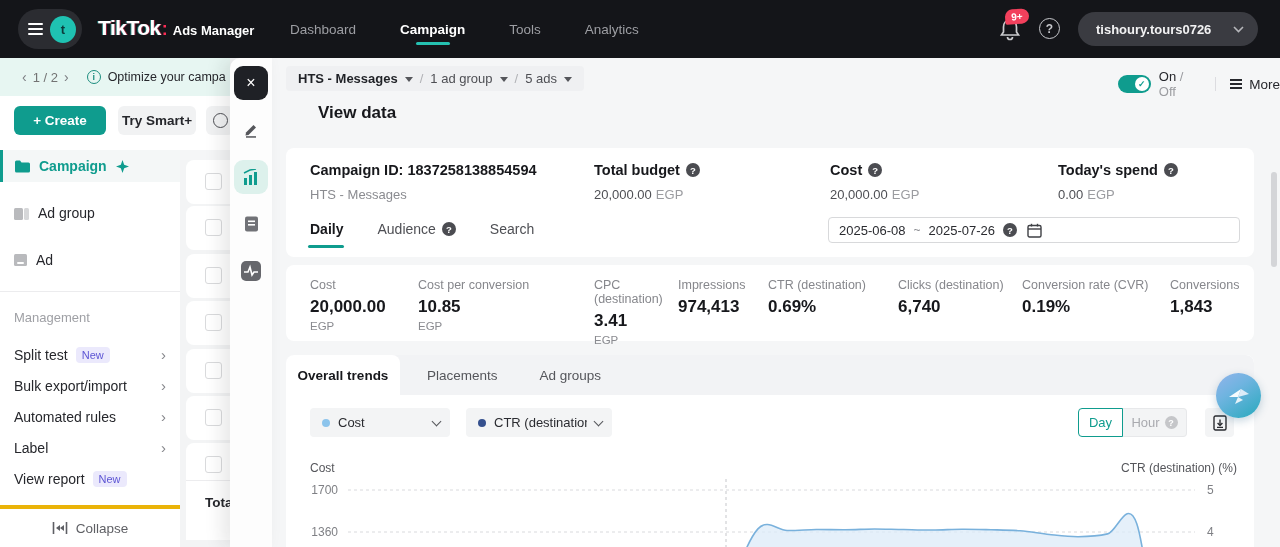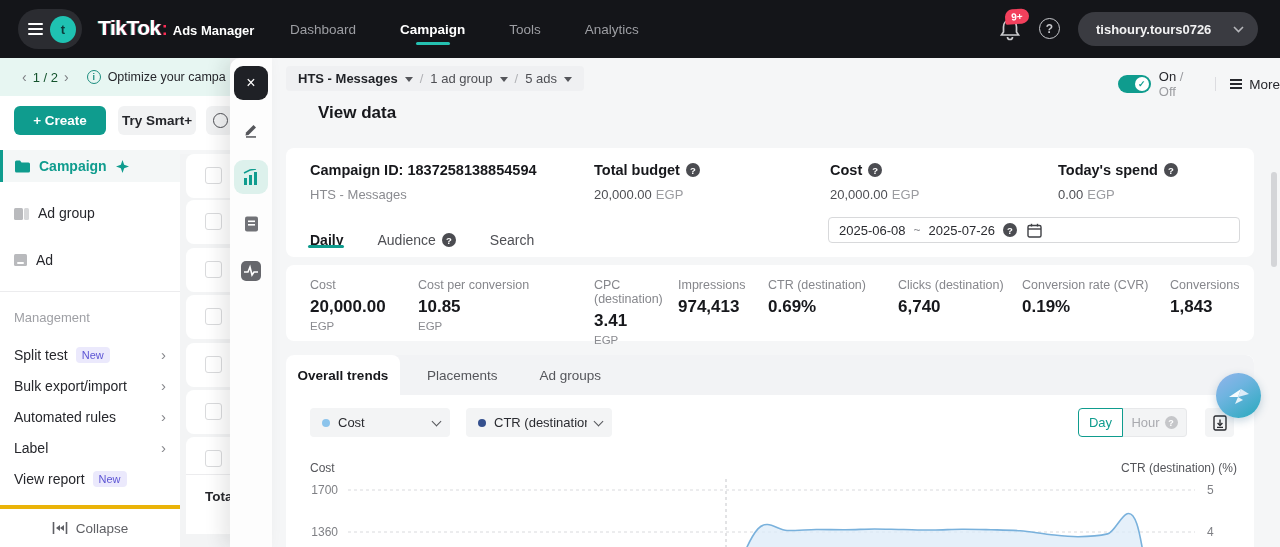--- a/index.html
+++ b/index.html
@@ -23,40 +23,40 @@
   .tn-item.active .tn-underline { position:absolute; left:50%; transform:translateX(-50%); bottom:13px; width:34px; height:3px; border-radius:2px; background:#25c1b1; }
   .bell-wrap { position:absolute; left:999px; top:17px; width:26px; height:26px; cursor:pointer; }
   .badge-9 { position:absolute; left:6px; top:-8px; min-width:24px; height:15px; background:#f2405c; color:#fff; font-size:10px; font-weight:bold; border-radius:8px 8px 8px 2px; display:flex; align-items:center; justify-content:center; padding:0 4px; transform:rotate(-4deg); }
   .help-circle { position:absolute; left:1039px; top:18px; width:21px; height:21px; border:1.6px solid #c7c8cc; border-radius:50%; color:#c7c8cc; font-size:12px; font-weight:bold; display:flex; align-items:center; justify-content:center; cursor:pointer; }
   .account-pill { position:absolute; left:1078px; top:12px; width:180px; height:34px; background:#3a3b41; border-radius:17px; display:flex; align-items:center; justify-content:space-between; padding:0 14px 0 18px; cursor:pointer; }
   .account-pill .acct { color:#f2f2f3; font-size:13px; font-weight:bold; }
   
   .side-banner { position:absolute; left:0; top:58px; width:230px; height:38px; background:#e7f6f2; z-index:2; display:flex; align-items:center; overflow:hidden; }
   .pg-chev { color:#7c7d82; font-size:14px; padding:0 6px; cursor:pointer; }
   .pg-chev:first-child { padding-left:22px; }
-  .pager-text { font-size:13px; color:#14532d; }
+  .pager-text { font-size:13px; color:#737373; }
   .info-i { width:14px; height:14px; border-radius:50%; border:1.2px solid #1d8d7f; color:#1d8d7f; font-size:9px; font-weight:bold; display:flex; align-items:center; justify-content:center; margin:0 7px 0 12px; flex:0 0 auto; }
   .banner-text { font-size:12.5px; color:#26272c; white-space:nowrap; }
   .btn-row { position:absolute; left:0; top:96px; width:230px; height:54px; background:#fff; z-index:2; }
   .create-btn { position:absolute; left:14px; top:10px; width:92px; height:29px; background:#0f9c8e; color:#fff; font-size:13.5px; font-weight:bold; border:none; border-radius:6px; cursor:pointer; }
   .smart-btn { position:absolute; left:118px; top:10px; width:78px; height:29px; background:#f1f2f3; color:#26272c; font-size:13.5px; font-weight:bold; border:none; border-radius:6px; cursor:pointer; }
   .mini-circle-btn { position:absolute; left:206px; top:10px; width:28px; height:29px; background:#f1f2f3; border:none; border-radius:6px; cursor:pointer; display:flex; align-items:center; justify-content:center; }
   .mini-circle-btn i { width:15px; height:15px; border:1.6px solid #4e4f54; border-radius:50%; display:block; }
   .side-panel { position:absolute; left:0; top:150px; width:180px; bottom:0; background:#fff; z-index:2; }
   .side-nav-item { position:relative; height:32px; display:flex; align-items:center; padding-left:14px; gap:9px; font-size:14px; color:#26272c; cursor:pointer; margin-bottom:15px; }
   .side-nav-item.active { background:#f4f7f7; color:#0f9c8e; font-weight:bold; }
   .side-nav-item.active::before { content:""; position:absolute; left:0; top:0; width:3px; height:32px; background:#0f9c8e; }
   .side-divider { height:1px; background:#ececee; margin:2px 0 14px 0; }
   .section-label { padding:4px 14px 14px; font-size:13px; color:#9fa0a5; }
   .side-row { height:31px; display:flex; align-items:center; padding:0 14px; font-size:14px; color:#26272c; cursor:pointer; }
   .badge-new { background:#ebe9fc; color:#5d55d4; font-size:11px; border-radius:4px; padding:2px 6px; margin-left:8px; }
   .side-row .chev { margin-left:auto; color:#85868b; font-size:15px; }
   .collapse-row { position:absolute; left:0; bottom:0; width:180px; height:42px; border-top:4px solid #eab308; display:flex; align-items:center; justify-content:center; gap:8px; color:#5e5f64; font-size:13.5px; cursor:pointer; background:#fff; }
   
-  .sliver { position:absolute; left:180px; top:154px; width:50px; bottom:0; background:#f3f4f5; z-index:1; }
+  .sliver { position:absolute; left:180px; top:160px; width:50px; bottom:0; background:#f3f4f5; z-index:1; }
   .sliver-card { position:absolute; left:6px; width:44px; height:44px; background:#fff; border-radius:8px 0 0 8px; }
   .sliver-cb { position:absolute; left:19px; top:13px; width:17px; height:17px; border:1px solid #d9dadc; border-radius:3px; background:#fff; cursor:pointer; }
   .sliver-total { position:absolute; left:6px; top:320px; width:44px; height:60px; background:#fff; border-top:1px solid #ececee; }
   .sliver-total span { position:absolute; left:19px; top:14px; font-size:13.5px; font-weight:bold; color:#26272c; white-space:nowrap; }
   
   .drawer { position:absolute; left:230px; top:58px; width:42px; bottom:0; background:#fdfdfd; z-index:4; border-radius:10px 0 0 0; box-shadow:-8px 0 18px rgba(25,28,33,.10); display:flex; flex-direction:column; align-items:center; }
   .drawer-close { margin-top:8px; width:34px; height:34px; background:#1f2126; border:none; border-radius:9px; color:#fff; font-size:16px; line-height:1; cursor:pointer; }
   .drawer-icon { width:34px; height:34px; border-radius:9px; display:flex; align-items:center; justify-content:center; cursor:pointer; margin-top:13px; }
   .drawer-icon.active { background:#ddf1ec; }
   
@@ -78,21 +78,21 @@
   .card { position:absolute; background:#fff; border-radius:8px; }
   
   .card-summary { left:14px; top:90px; width:968px; height:109px; }
   .sum-col { position:absolute; top:14px; }
   .sum-head { font-size:14.5px; font-weight:bold; color:#17181c; display:flex; align-items:center; gap:6px; }
   .qmark { width:14px; height:14px; border-radius:50%; background:#4b4c51; color:#fff; font-size:9.5px; font-weight:bold; display:flex; align-items:center; justify-content:center; flex:0 0 auto; }
   .sum-sub { margin-top:9px; font-size:13px; color:#8a8b90; }
   .sum-val { margin-top:9px; font-size:13px; color:#4e4f54; }
   .sum-val .unit { color:#9b9ca0; margin-left:4px; }
   .sum-tabs { position:absolute; left:24px; bottom:9px; display:flex; gap:34px; }
-  .sum-tab { position:relative; font-size:14px; color:#4e4f54; cursor:pointer; display:flex; align-items:center; gap:6px; padding-bottom:0; }
+  .sum-tab { position:relative; font-size:14px; color:#4e4f54; cursor:pointer; display:flex; align-items:center; gap:6px; padding-bottom:11px; }
   .sum-tab.active { color:#17181c; font-weight:bold; }
   .sum-tab.active::after { content:""; position:absolute; left:-2px; bottom:0; width:36px; height:3px; border-radius:2px; background:#0f9c8e; }
   .daterange { position:absolute; left:542px; top:69px; width:412px; height:26px; border:1px solid #d8d9db; border-radius:4px; background:#fff; display:flex; align-items:center; padding:0 10px; gap:8px; cursor:pointer; }
   .dr-date { font-size:13px; color:#2a2b30; }
   .dr-dim { font-size:12px; color:#8a8b90; }
   
   .card-metrics { left:14px; top:207px; width:968px; height:76px; display:flex; padding:13px 0 0 24px; }
   .metric { flex:0 0 auto; }
   .metric .m-label { font-size:12.5px; color:#86878c; }
   .metric .m-value { margin-top:5px; font-size:17px; font-weight:bold; color:#17181c; }

